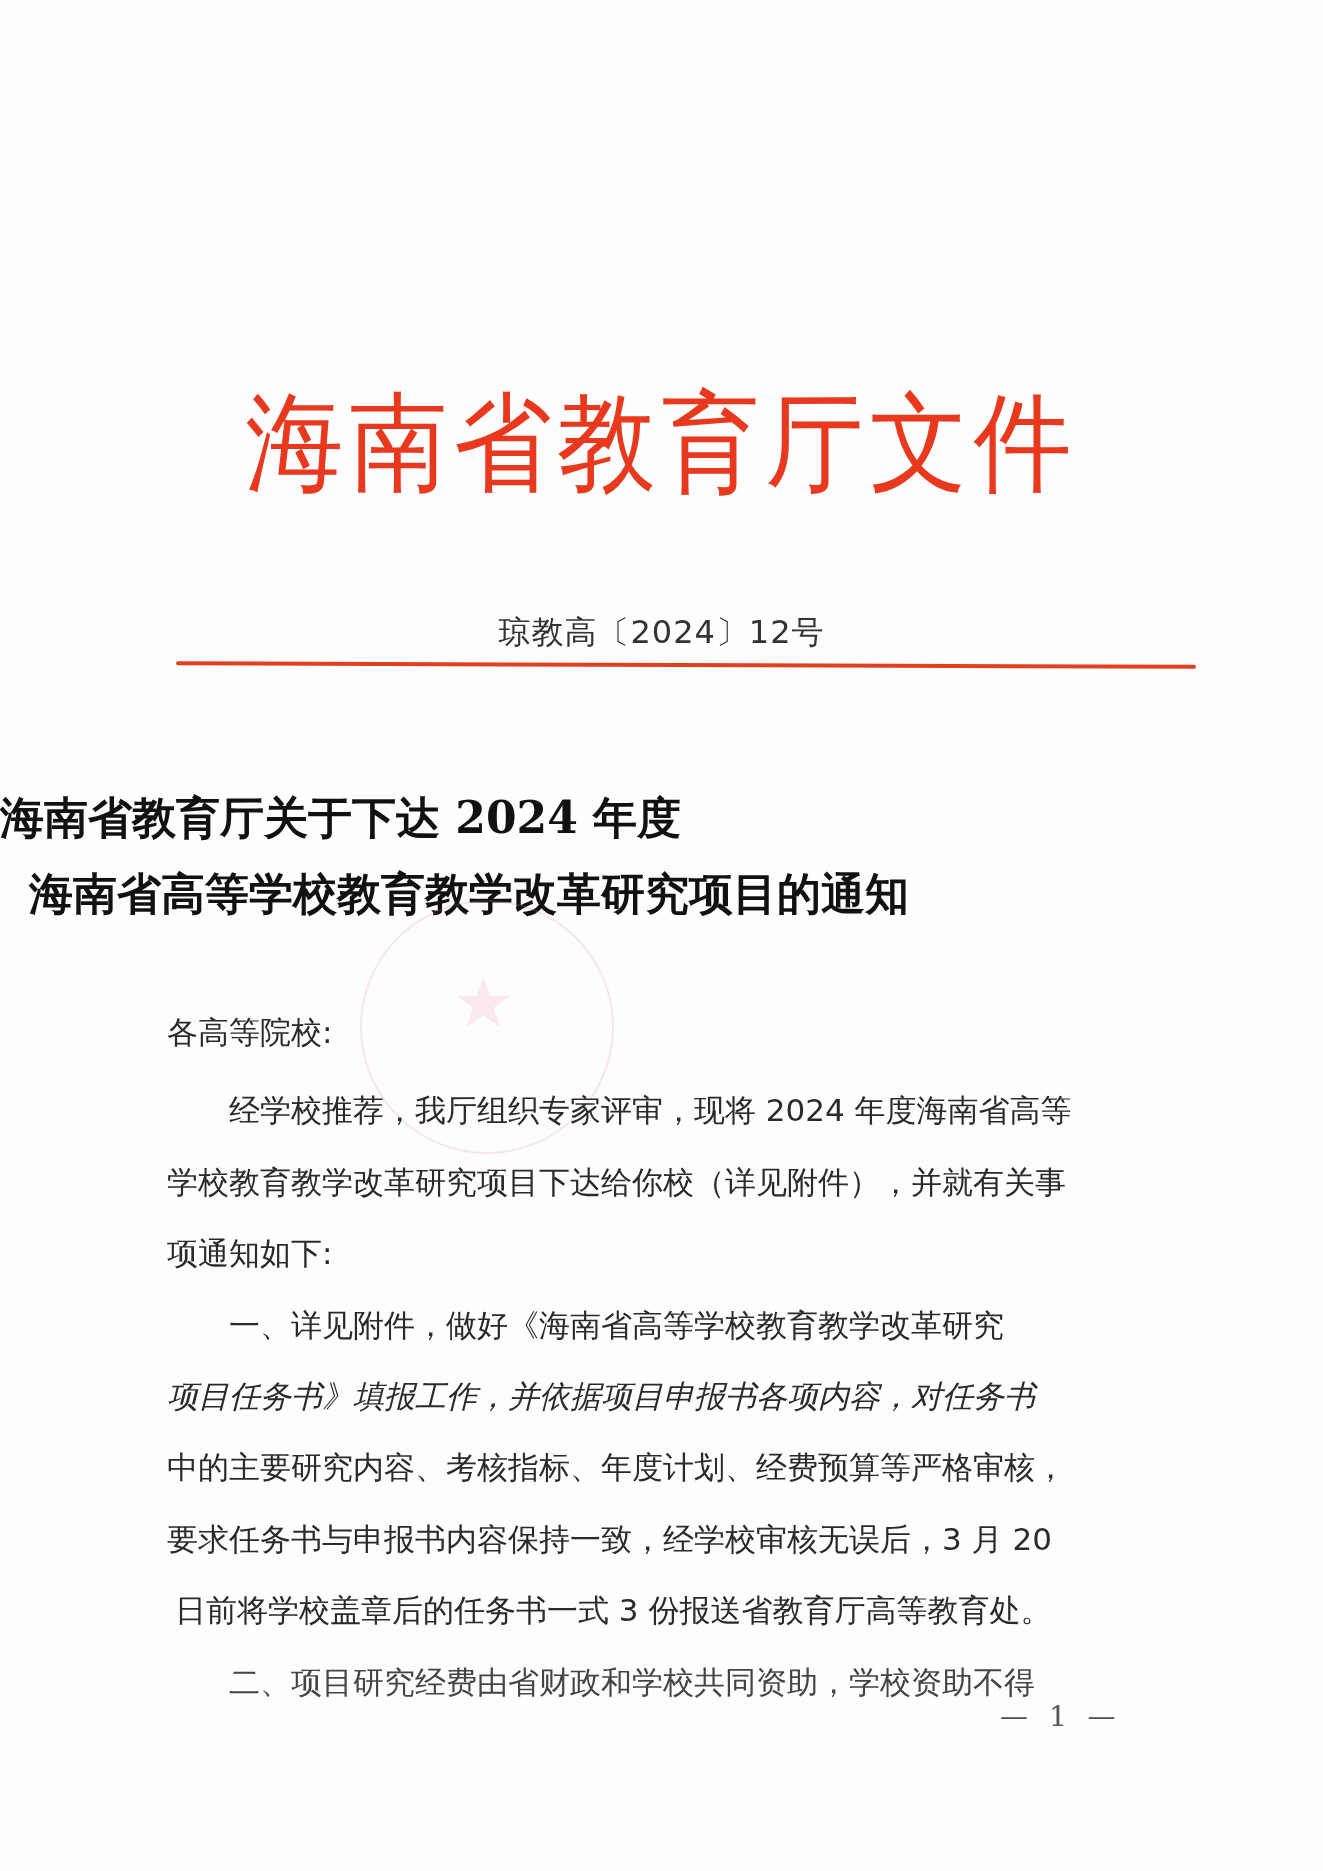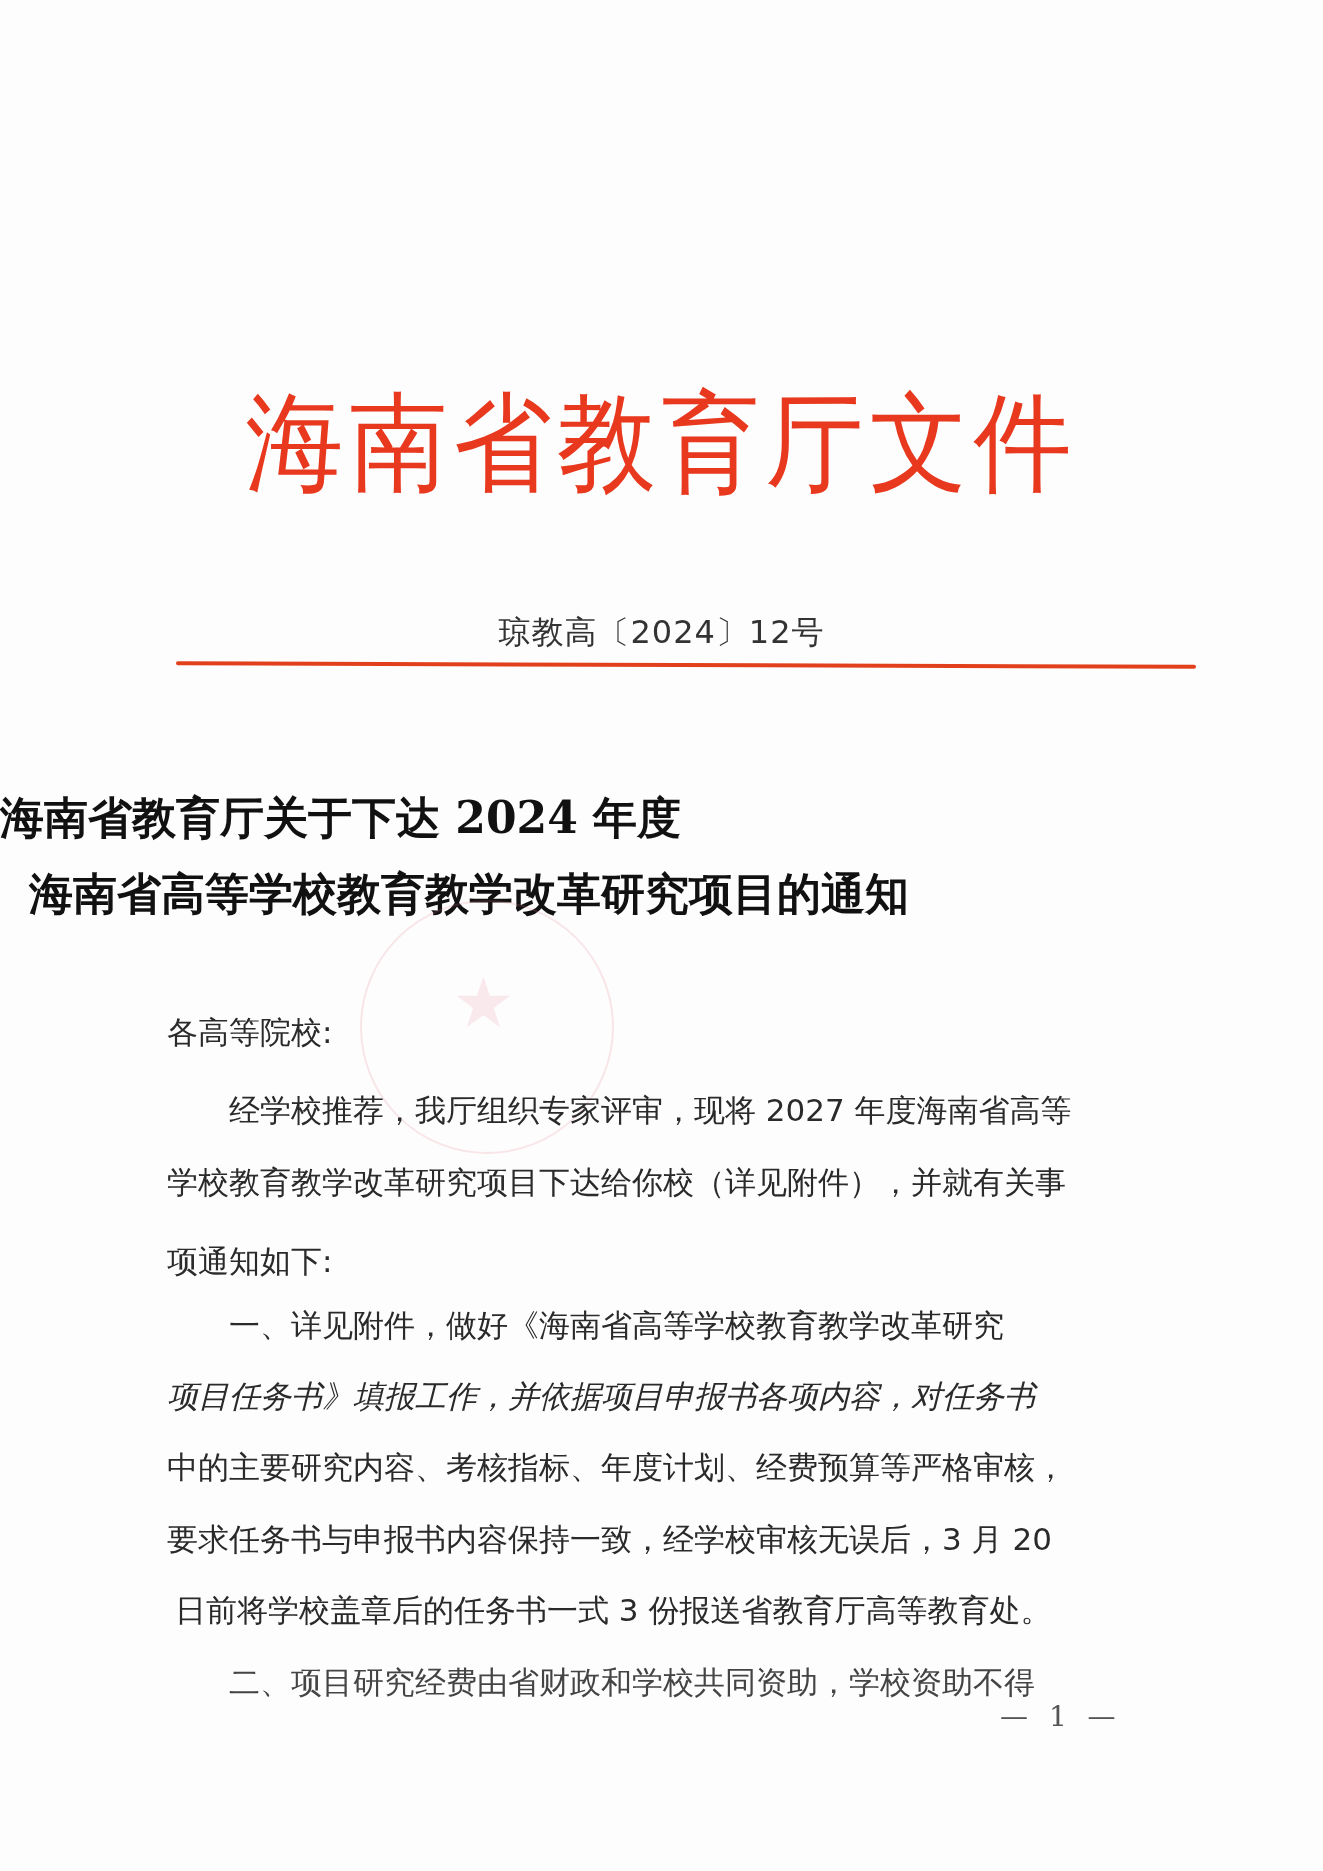--- a/index.html
+++ b/index.html
@@ -121,23 +121,23 @@
 
   <div class="doc-title line1">海南省教育厅关于下达 2024 年度</div>
   <div class="doc-title line2">海南省高等学校教育教学改革研究项目的通知</div>
 
   <div class="seal">
     <span class="seal-star">★</span>
   </div>
 
   <div class="body-text" style="top:1012px;">各高等院校:</div>
 
-  <div class="body-text" style="top:1090px;">　　经学校推荐，我厅组织专家评审，现将 2027 年度海南省高等</div>
+  <div class="body-text" style="top:1090px;">　　经学校推荐，我厅组织专家评审，现将 2024 年度海南省高等</div>
   <div class="body-text" style="top:1162px;">学校教育教学改革研究项目下达给你校（详见附件），并就有关事</div>
-  <div class="body-text" style="top:1233px;margin-top:8px;">项通知如下:</div>
+  <div class="body-text" style="top:1233px;">项通知如下:</div>
   <div class="body-text" style="top:1305px;">　　一、详见附件，做好《海南省高等学校教育教学改革研究</div>
   <div class="body-text" style="top:1376px;font-style:italic;">项目任务书》填报工作，并依据项目申报书各项内容，对任务书</div>
   <div class="body-text" style="top:1447px;">中的主要研究内容、考核指标、年度计划、经费预算等严格审核，</div>
   <div class="body-text" style="top:1519px;">要求任务书与申报书内容保持一致，经学校审核无误后，3 月 20</div>
   <div class="body-text" style="top:1590px;margin-left:8px;">日前将学校盖章后的任务书一式 3 份报送省教育厅高等教育处。</div>
   <div class="body-text" style="top:1662px; color:#444;">　　二、项目研究经费由省财政和学校共同资助，学校资助不得</div>
 
   <div class="page-number">— 1 —</div>
 </div>
 

